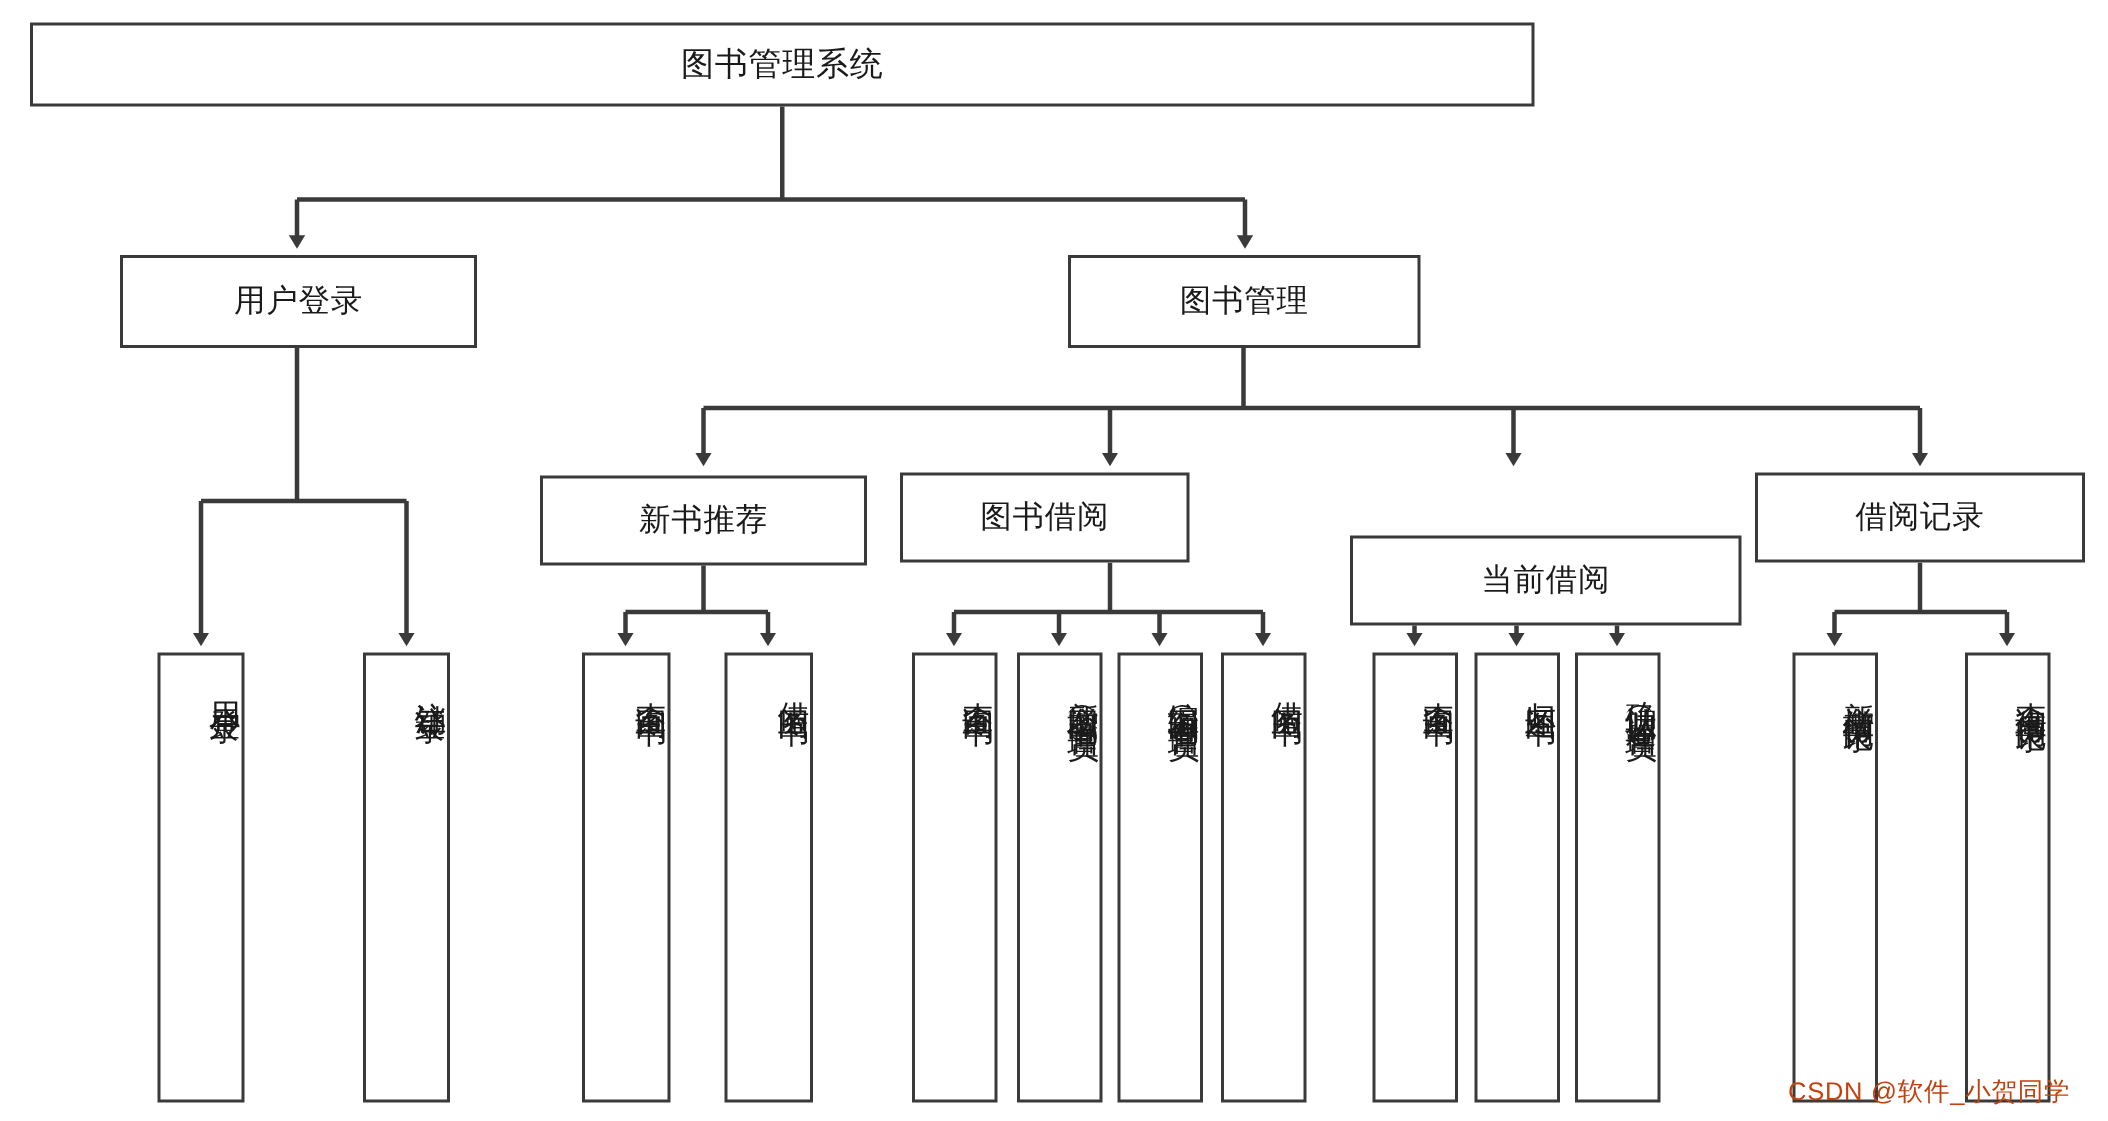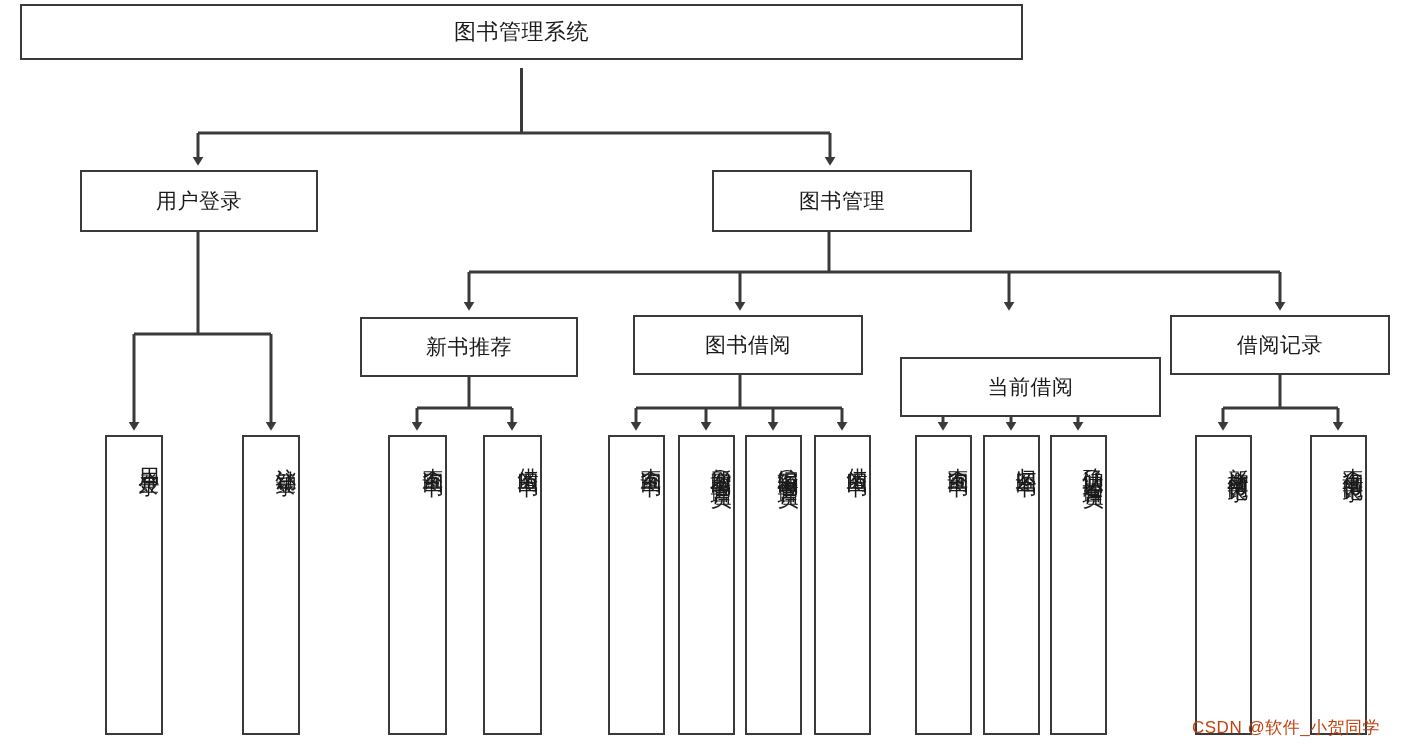--- a/index.html
+++ b/index.html
@@ -119,35 +119,35 @@
       <path d="M1011,408 L1011,423" marker-end="url(#arrow)"></path>
       <path d="M1078,408 L1078,423" marker-end="url(#arrow)"></path>
 
       <path d="M1280,375 L1280,408"></path>
       <path d="M1223,408 L1338,408"></path>
       <path d="M1223,408 L1223,423" marker-end="url(#arrow)"></path>
       <path d="M1338,408 L1338,423" marker-end="url(#arrow)"></path>
     </g>
   </svg>
 
-  <div class="node level-root" style="left:20px; top:4px; width:1003px; height:56px;">
+  <div class="node level-root" style="left:20px; top:15px; width:1003px; height:56px;">
     <span>图书管理系统</span>
   </div>
 
   <div class="node" style="left:80px; top:170px; width:238px; height:62px;">
     <span>用户登录</span>
   </div>
-  <div class="node" style="left:712px; top:170px; width:260px; height:62px;">
+  <div class="node" style="left:712px; top:170px; width:235px; height:62px;">
     <span>图书管理</span>
   </div>
 
   <div class="node" style="left:360px; top:303px; width:218px; height:60px;margin-top:14px;">
     <span>新书推荐</span>
   </div>
-  <div class="node" style="left:633px; top:315px; width:230px; height:60px;">
+  <div class="node" style="left:600px; top:315px; width:193px; height:60px;">
     <span>图书借阅</span>
   </div>
   <div class="node" style="left:900px; top:315px; width:261px; height:60px;margin-top:42px;">
     <span>当前借阅</span>
   </div>
   <div class="node" style="left:1170px; top:315px; width:220px; height:60px;justify-content:center;">
     <span>借阅记录</span>
   </div>
 
   <div class="node vertical" style="left:105px; top:435px; width:58px; height:300px;">

